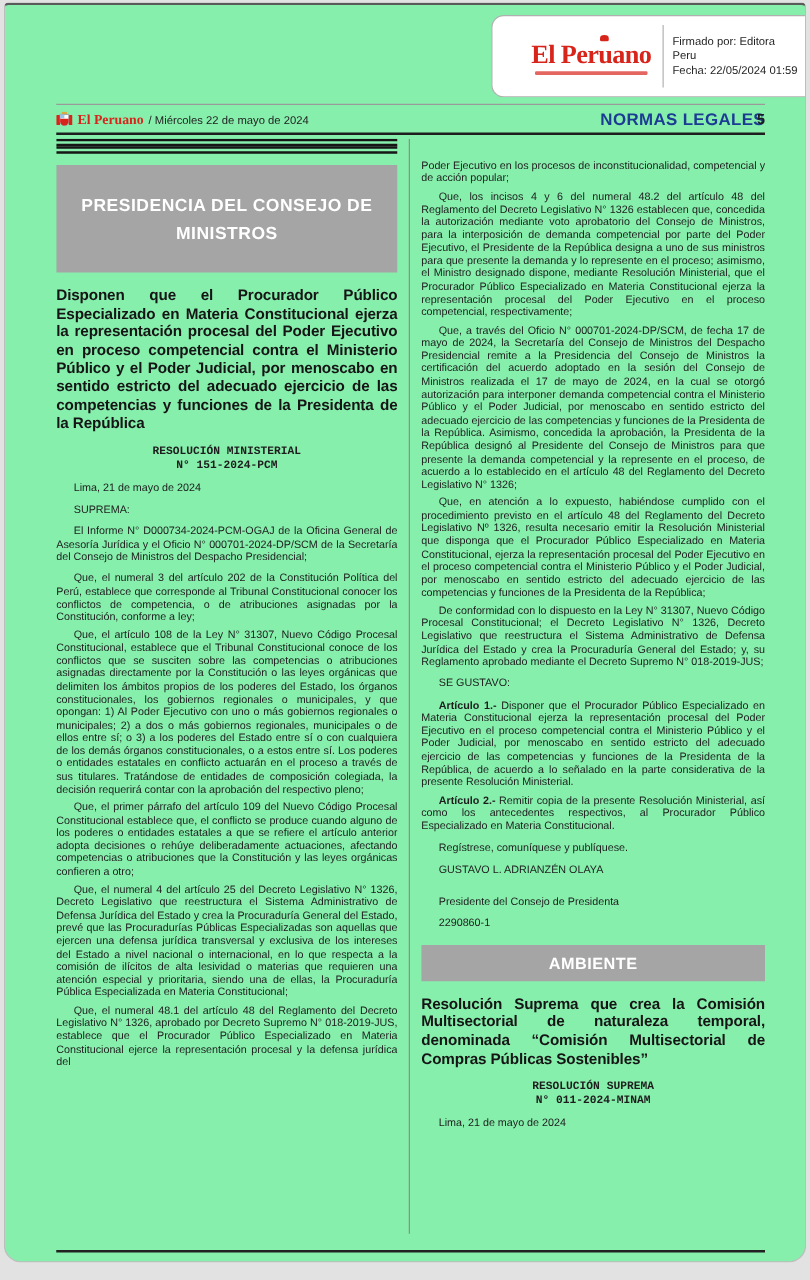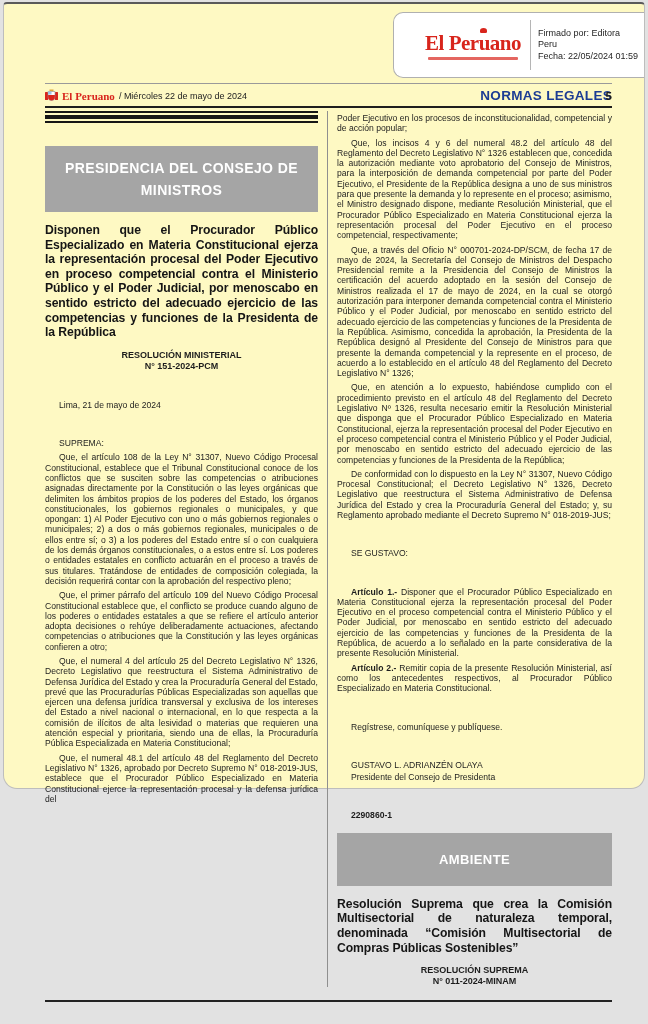--- a/index.html
+++ b/index.html
@@ -5,22 +5,22 @@
   * { margin:0; padding:0; box-sizing:border-box; }
   html,body { width:648px; height:1024px; }
   body {
     background:#e2e2e2;
     font-family:"Liberation Sans", sans-serif;
     color:#1d1d1d;
     position:relative;
     overflow:hidden;
   }
   .page {
-    position:absolute; left:3px; top:2px; width:642px; height:787px;
-    background:#fef9c3;
+    position:absolute; left:3px; top:2px; width:642px; height:1008px;
+    background:#86efac;
     border:1px solid #bdbdbd;
     border-top:2px solid #5a5a5a;
     border-radius:4px 4px 14px 14px;
   }
   
   .sig-card {
     position:absolute; top:8px; left:389px; right:0; height:66px;
     background:#fff; border:1px solid #b0b0b0; border-right:none;
     border-radius:10px 0 0 10px;
     display:flex; align-items:center; justify-content:flex-end;
@@ -64,33 +64,33 @@
   }
   .col { width:273px; overflow:hidden; }
   .col.right { flex:1; }
   .col-divider { width:1px; background:#8f8f8f; margin:0 9px; height:876px; }
   .footer-rule { position:absolute; left:41px; top:996px; width:567px; border-top:2px solid #222; }
   
   .double-rule { border-top:2px solid #161616; border-bottom:2px solid #161616; height:6px; }
   .section-head { text-align:center; font-weight:bold; font-size:13px; padding:3px 0 2px; letter-spacing:.2px; }
   .gray-box {
     background:#a5a5a5; color:#fff; font-weight:bold; text-align:center;
-    margin-top:23px; padding:11px 6px; font-size:14px; line-height:22px; letter-spacing:.4px;
+    margin-top:9px; padding:21px 6px; font-size:14px; line-height:22px; letter-spacing:.4px;
   }
-  .gray-box.small { margin-top:12px; padding:19px 6px; font-size:13px; line-height:15px; }
+  .gray-box.small { margin-top:12px; padding:7px 6px; font-size:13px; line-height:15px; }
   .doc-title {
     font-weight:bold; font-size:12.2px; line-height:14.6px;
     text-align:justify; margin-top:11px; color:#151515; letter-spacing:-.1px;
   }
-  .res-head { text-align:center; font-weight:bold; font-size:9px; line-height:11px; margin-top:10px; }
+  .res-head { text-align:center; font-weight:bold; font-size:9px; line-height:11px; margin-top:10px;font-family:Liberation Mono, monospace; }
   .p { font-size:8.6px; line-height:10.3px; text-align:justify; text-indent:14px; margin-top:4px; }
   .p.cont { text-indent:0; }
-  .p.gap { margin-top:28px; }
-  .p.tight { margin-top:2px; }
-  .p.bold { font-weight:bold; }
+  .p.gap { margin-top:7px; }
+  .p.tight { margin-top:16px; }
+  .p.bold { font-weight:normal; }
   .p .lead { font-weight:bold; }
 </style>
 </head>
 <body>
 
 <div class="page">
 
   <div class="sig-card">
     <div class="sig-logo">
       <span class="wordmark-wrap">
@@ -135,20 +135,22 @@
 
       <div class="doc-title">Disponen que el Procurador Público Especializado en Materia Constitucional ejerza la representación procesal del Poder Ejecutivo en proceso competencial contra el Ministerio Público y el Poder Judicial, por menoscabo en sentido estricto del adecuado ejercicio de las competencias y funciones de la Presidenta de la República</div>
 
       <div class="res-head">
         <div>RESOLUCIÓN MINISTERIAL</div>
         <div>N° 151-2024-PCM</div>
       </div>
 
       <p class="p gap">Lima, 21 de mayo de 2024</p>
       <p class="p gap">SUPREMA:</p>
+      <p class="p gap">El Informe N° D000734-2024-PCM-OGAJ de la Oficina General de Asesoría Jurídica y el Oficio N° 000701-2024-DP/SCM de la Secretaría del Consejo de Ministros del Despacho Presidencial;</p>
+      <p class="p gap">Que, el numeral 3 del artículo 202 de la Constitución Política del Perú, establece que corresponde al Tribunal Constitucional conocer los conflictos de competencia, o de atribuciones asignadas por la Constitución, conforme a ley;</p>
       <p class="p">Que, el artículo 108 de la Ley N° 31307, Nuevo Código Procesal Constitucional, establece que el Tribunal Constitucional conoce de los conflictos que se susciten sobre las competencias o atribuciones asignadas directamente por la Constitución o las leyes orgánicas que delimiten los ámbitos propios de los poderes del Estado, los órganos constitucionales, los gobiernos regionales o municipales, y que opongan: 1) Al Poder Ejecutivo con uno o más gobiernos regionales o municipales; 2) a dos o más gobiernos regionales, municipales o de ellos entre sí; o 3) a los poderes del Estado entre sí o con cualquiera de los demás órganos constitucionales, o a estos entre sí. Los poderes o entidades estatales en conflicto actuarán en el proceso a través de sus titulares. Tratándose de entidades de composición colegiada, la decisión requerirá contar con la aprobación del respectivo pleno;</p>
       <p class="p">Que, el primer párrafo del artículo 109 del Nuevo Código Procesal Constitucional establece que, el conflicto se produce cuando alguno de los poderes o entidades estatales a que se refiere el artículo anterior adopta decisiones o rehúye deliberadamente actuaciones, afectando competencias o atribuciones que la Constitución y las leyes orgánicas confieren a otro;</p>
       <p class="p">Que, el numeral 4 del artículo 25 del Decreto Legislativo N° 1326, Decreto Legislativo que reestructura el Sistema Administrativo de Defensa Jurídica del Estado y crea la Procuraduría General del Estado, prevé que las Procuradurías Públicas Especializadas son aquellas que ejercen una defensa jurídica transversal y exclusiva de los intereses del Estado a nivel nacional o internacional, en lo que respecta a la comisión de ilícitos de alta lesividad o materias que requieren una atención especial y prioritaria, siendo una de ellas, la Procuraduría Pública Especializada en Materia Constitucional;</p>
       <p class="p">Que, el numeral 48.1 del artículo 48 del Reglamento del Decreto Legislativo N° 1326, aprobado por Decreto Supremo N° 018-2019-JUS, establece que el Procurador Público Especializado en Materia Constitucional ejerce la representación procesal y la defensa jurídica del</p>
     </div>
 
     <div class="col-divider"></div>
 
     <div class="col right">
       <p class="p cont tight">Poder Ejecutivo en los procesos de inconstitucionalidad, competencial y de acción popular;</p>

